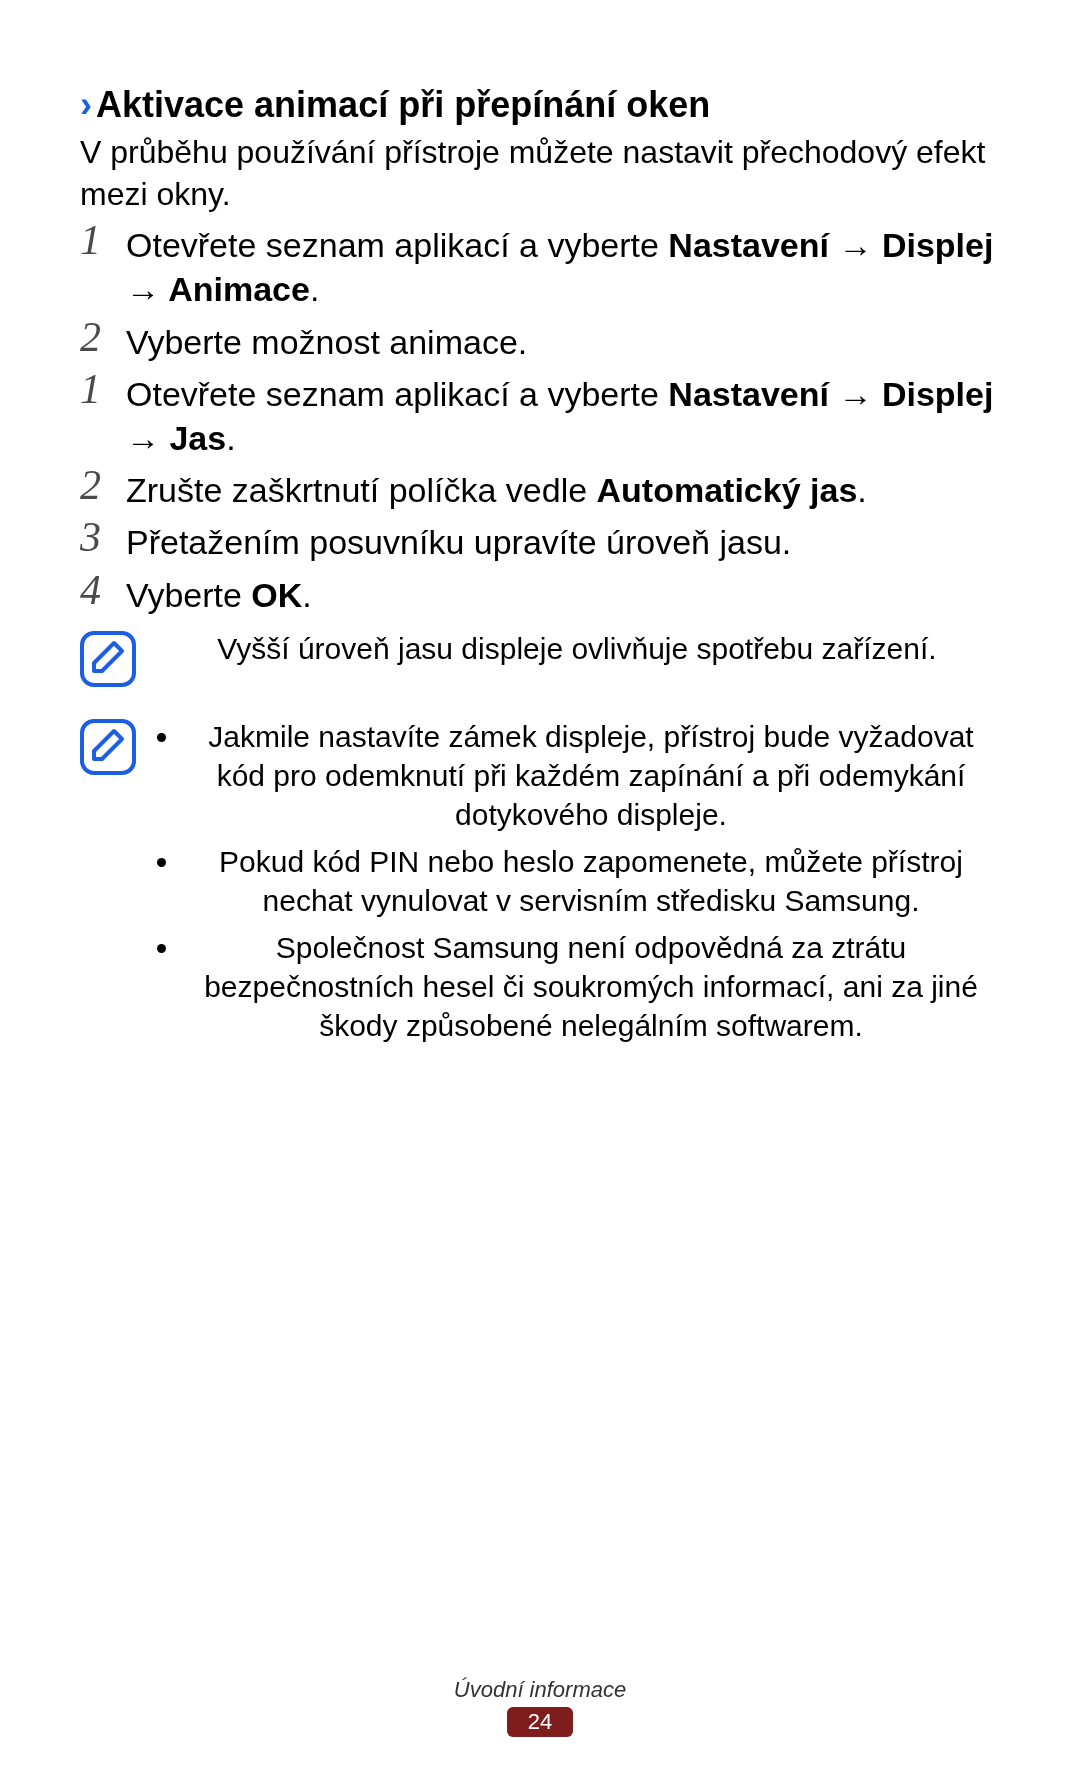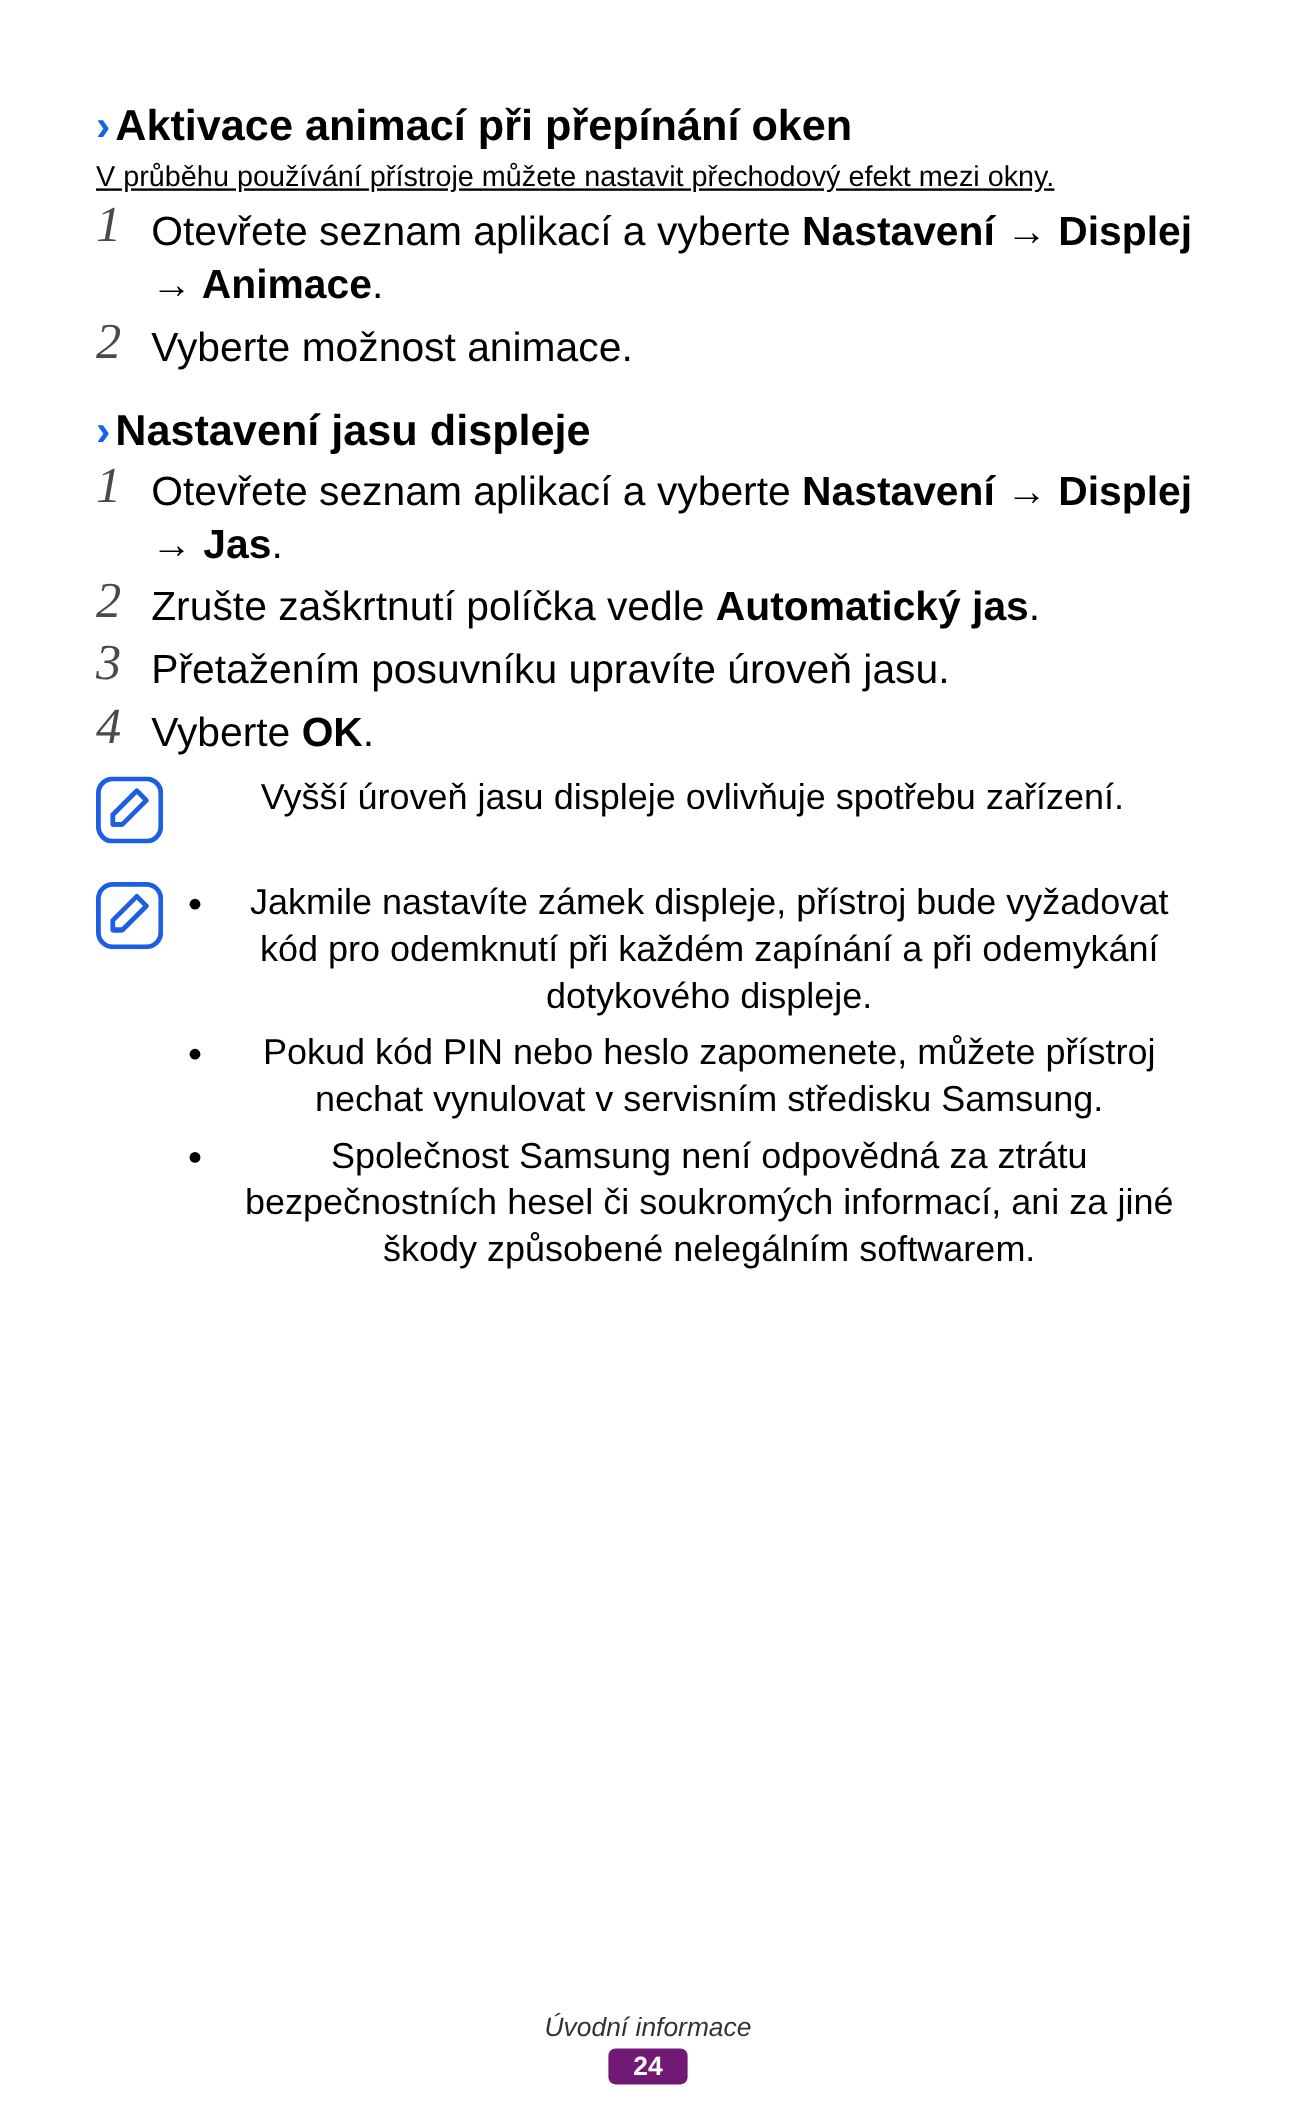--- a/index.html
+++ b/index.html
@@ -22,24 +22,23 @@
     margin-top: 24px;
     margin-bottom: 6px;
     color: #000;
   }
   .section-heading .chev {
     color: #1664e5;
     font-weight: 900;
     margin-right: 4px;
   }
   .body-text {
-    font-size: 24px;
+    font-size: 32px;
     line-height: 1.3;
     margin: 0 0 8px 0;
-    text-decoration: underline;
   }
   .step-wrap {
     display: flex;
     align-items: flex-start;
     margin: 8px 0 4px 0;
   }
   .step-num {
     flex: 0 0 46px;
     font-size: 42px;
     font-style: italic;
@@ -96,25 +95,25 @@
     font-size: 22px;
     font-style: italic;
     color: #333;
     display: block;
     margin-bottom: 4px;
   }
   .footer-badge {
     display: inline-block;
     min-width: 46px;
     padding: 2px 10px;
-    background: #701a75;
+    background: #7f1d1d;
     color: #fff;
     border-radius: 6px;
     font-size: 22px;
-    font-weight: 700;
+    font-weight: 400;
   }
 </style>
 </head>
 <body>
 
 <div class="page">
 
   <div class="section-heading">
     <span class="chev">›</span><span>Aktivace animací při přepínání oken</span>
   </div>
@@ -125,23 +124,20 @@
     <div class="step-body">
       <span>Otevřete seznam aplikací a vyberte </span><strong>Nastavení → Displej → Animace</strong><span>.</span>
     </div>
   </div>
 
   <div class="step-wrap">
     <div class="step-num">2</div>
     <div class="step-body">Vyberte možnost animace.</div>
   </div>
 
-  <div class="section-heading sec-gap-md">
-    <span class="chev">›</span><span>Nastavení jasu displeje</span>
-  </div>
 
   <div class="step-wrap">
     <div class="step-num">1</div>
     <div class="step-body">
       <span>Otevřete seznam aplikací a vyberte </span><strong>Nastavení → Displej → Jas</strong><span>.</span>
     </div>
   </div>
 
   <div class="step-wrap">
     <div class="step-num">2</div>

